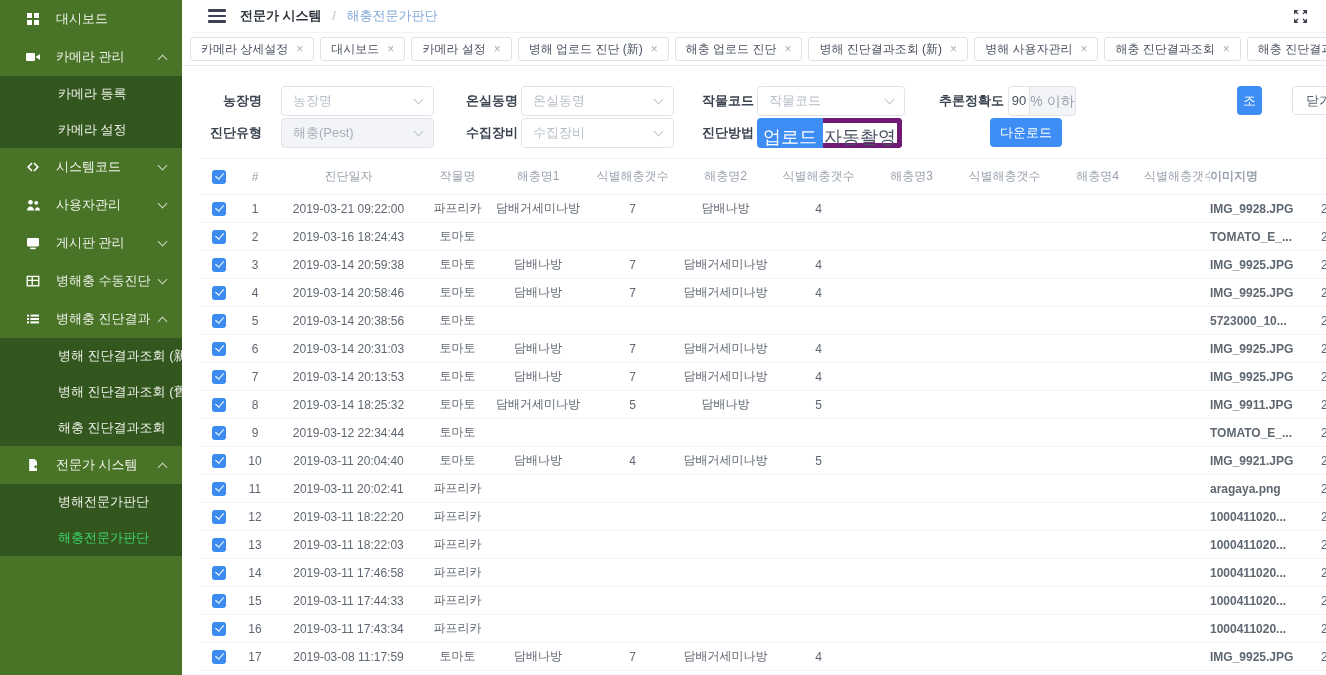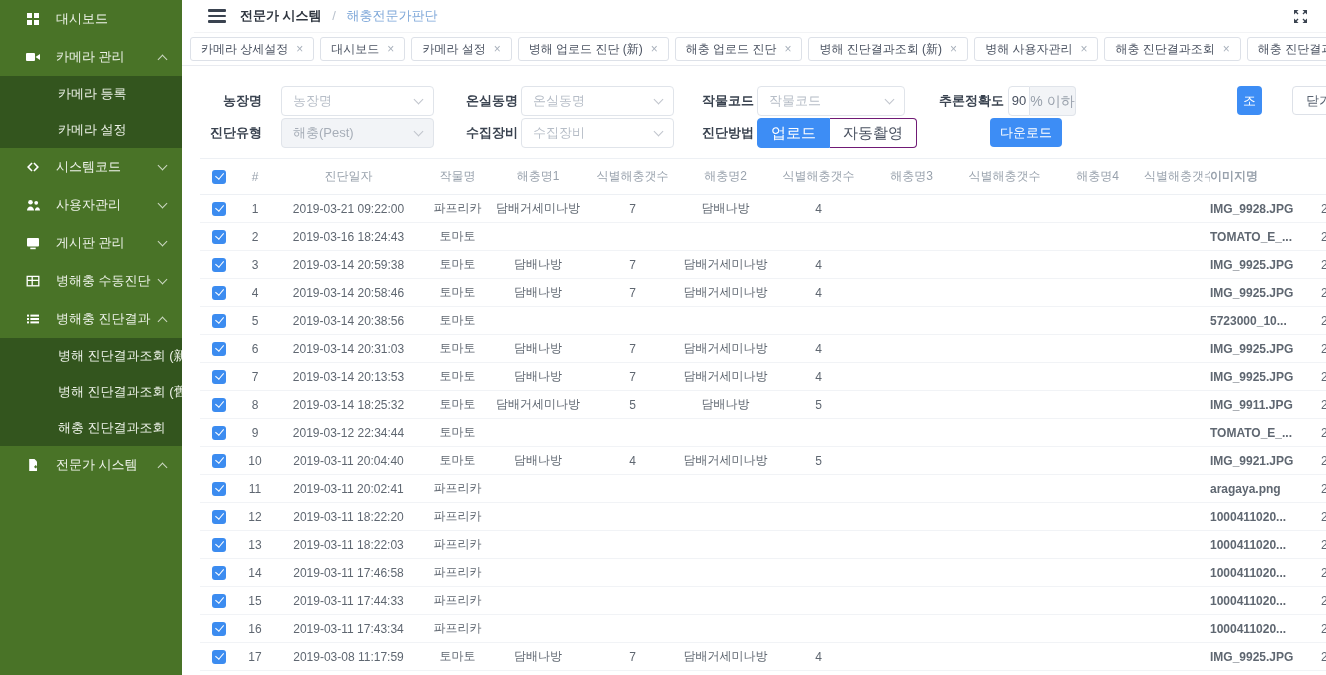--- a/index.html
+++ b/index.html
@@ -54,22 +54,22 @@
   .igroup { position:absolute; display:flex; height:30px; }
   .ig-val { width:22px; border:1px solid #e0e4ea; border-radius:4px 0 0 4px; text-align:center;
     line-height:28px; color:#4a5261; background:#fff; font-size:13px; }
   .ig-addon { width:46px; border:1px solid #e0e4ea; border-left:none; border-radius:0 4px 4px 0;
     background:#f2f4f7; color:#98a0ab; text-align:center; line-height:28px; font-size:14px; }
   .btn { position:absolute; height:29px; border-radius:4px; font-size:13px; text-align:center;
     line-height:29px; cursor:pointer; }
   .btn.primary { background:#3d8df5; color:#fff; }
   .btn.ghost { background:#fff; border:1px solid #dde1e8; color:#5a6472; line-height:27px; }
   .seg { position:absolute; display:flex; height:30px; }
-  .seg-opt { padding:0 13px; line-height:28px; border:1px solid #701a75; background:#fff;
-    color:#4a5261; font-size:15px; cursor:pointer; }
+  .seg-opt { padding:0 1px; line-height:28px; border:5px solid #701a75; background:#fff;
+    color:#4a5261; font-size:18px; cursor:pointer; }
   .seg-opt:first-child { border-radius:4px 0 0 4px; }
   .seg-opt:last-child { border-radius:0 4px 4px 0; border-left:none; }
   .seg-opt.active { background:#3d8df5; border-color:#3d8df5; color:#fff; }
 
   
   table { width:1185px; margin-left:18px; border-collapse:collapse; table-layout:fixed; }
   th { color:#98a1ac; font-weight:normal; height:36px; font-size:12px;
     border-top:1px solid #edf0f4; border-bottom:1px solid #edf0f4; text-align:center;
     white-space:nowrap; overflow:hidden; }
   td { height:28px; border-bottom:1px solid #f1f3f6; color:#5f6771; font-size:12px;
@@ -178,20 +178,24 @@
         </div>
         <div class="s-item">
           <span class="ico">
             <svg width="14" height="14" viewBox="0 0 14 14" fill="#fff">
               <path d="M3.2 1h5.3L11 3.5V13H3.2z"></path>
               <path d="M8.2 8.8h3M9.7 7.3v3" stroke="#497327" stroke-width="1.2" fill="none"></path>
             </svg>
           </span>
           <span class="lbl">전문가 시스템</span>
           <span class="chev up"></span>
+        </div>
+        <div class="s-sub">
+          <div class="s-subitem">병해전문가판단</div>
+          <div class="s-subitem active">해충전문가판단</div>
         </div>
       </div>
   </aside>
 
   <div class="main">
 
     <div class="topbar">
       <div class="burger">
           <span></span>
           <span></span>

